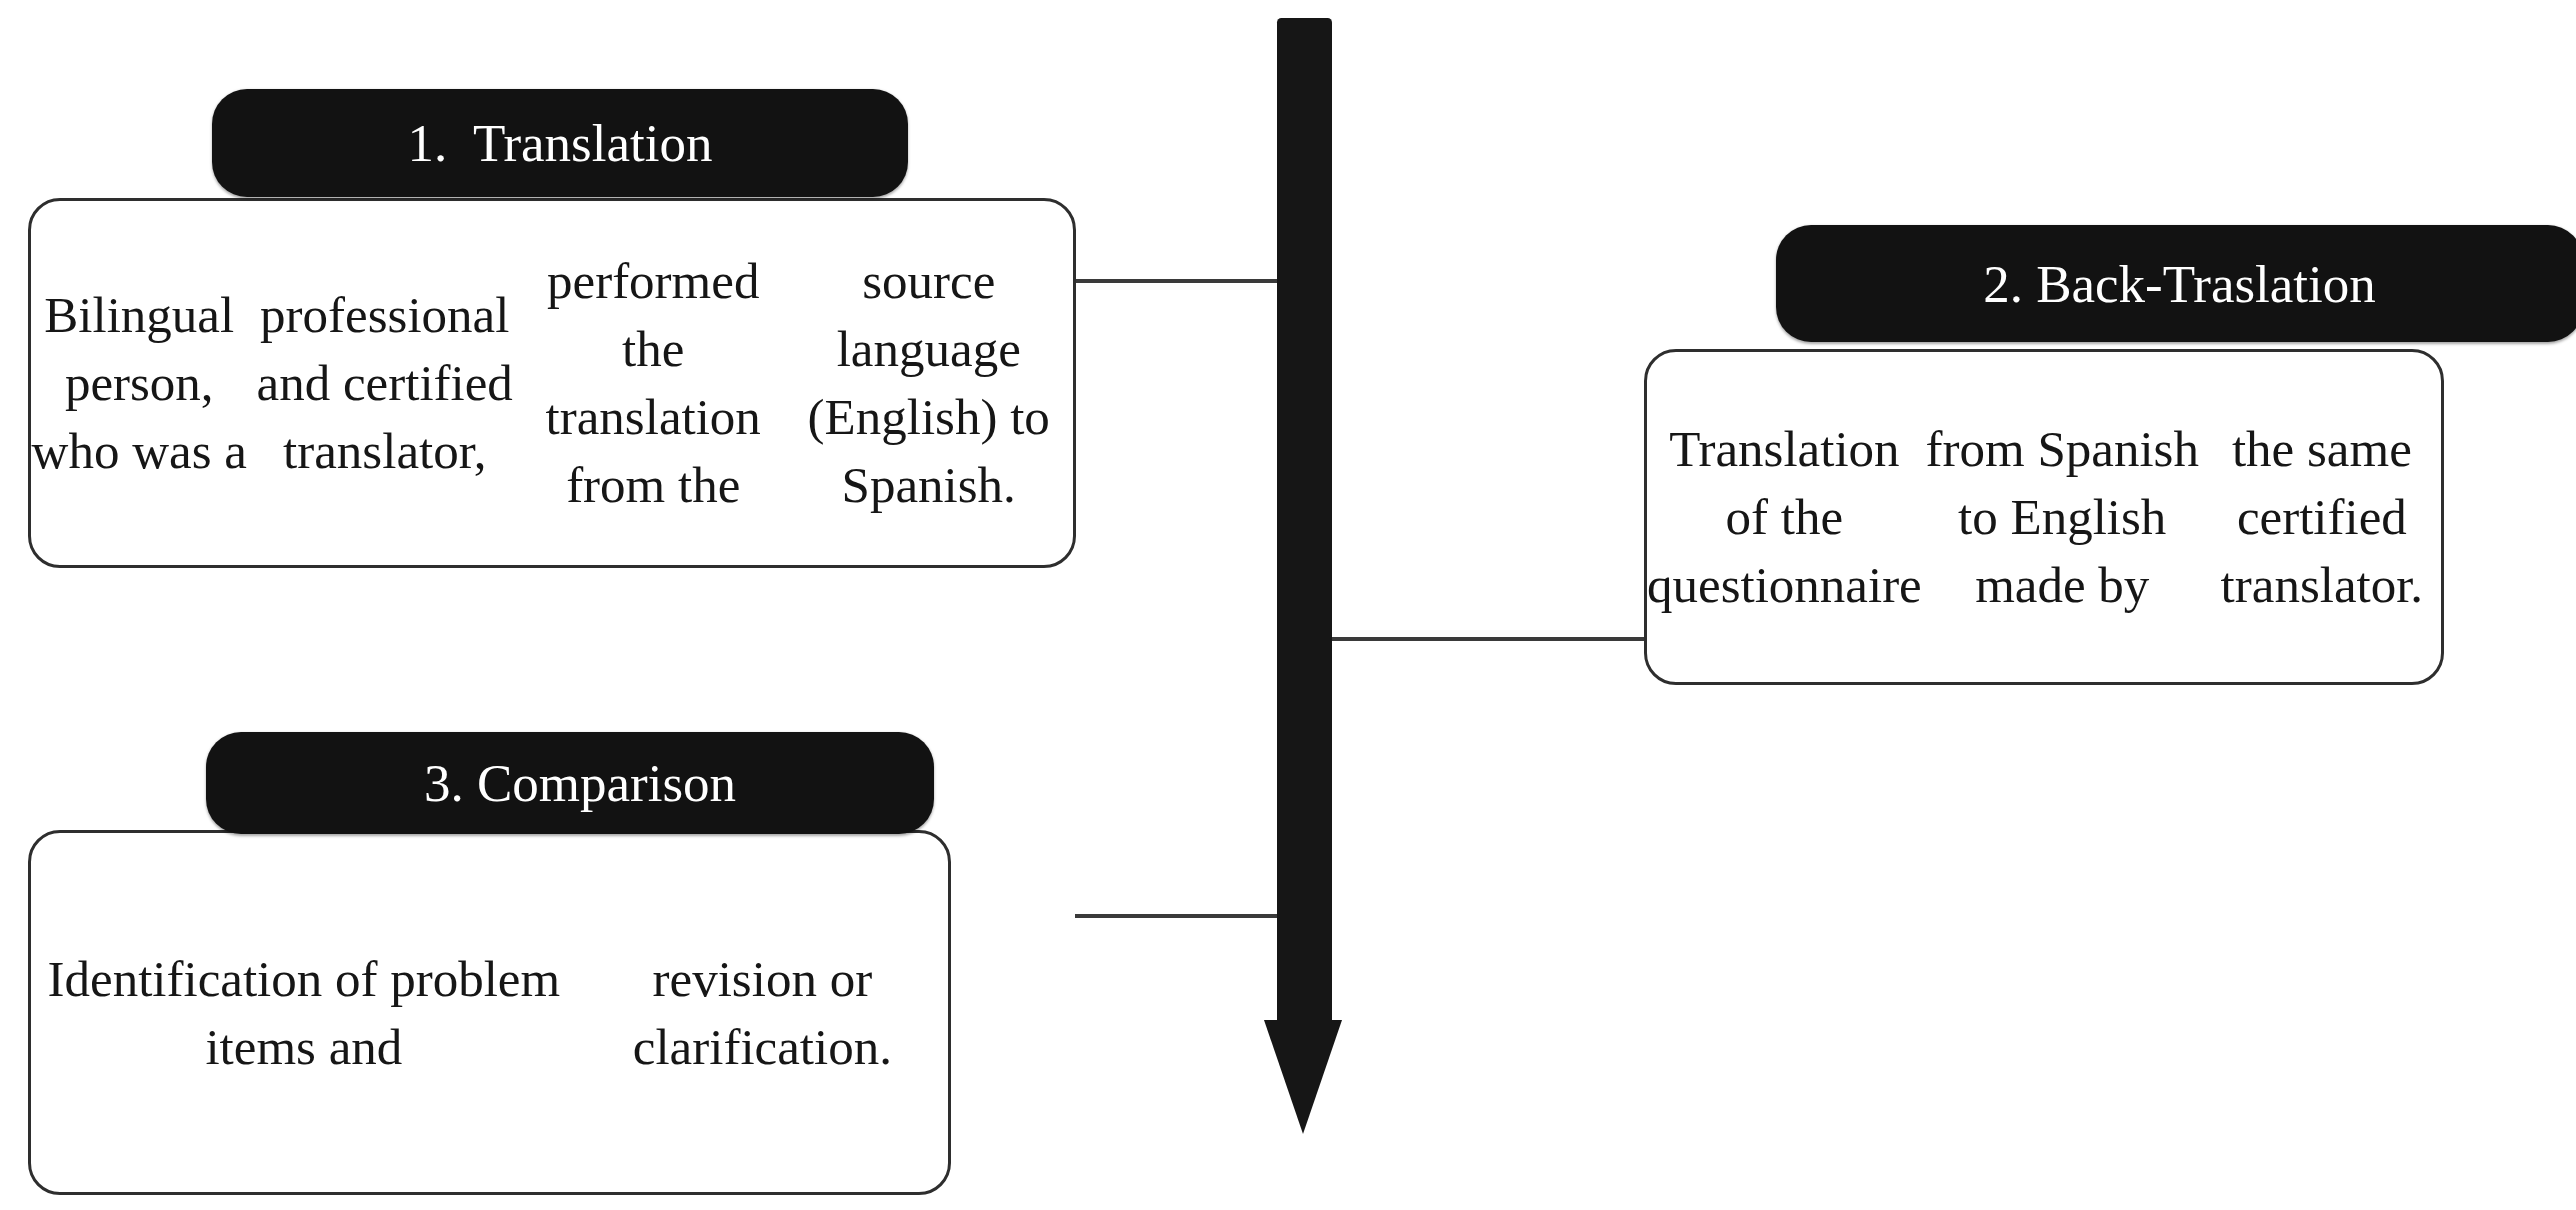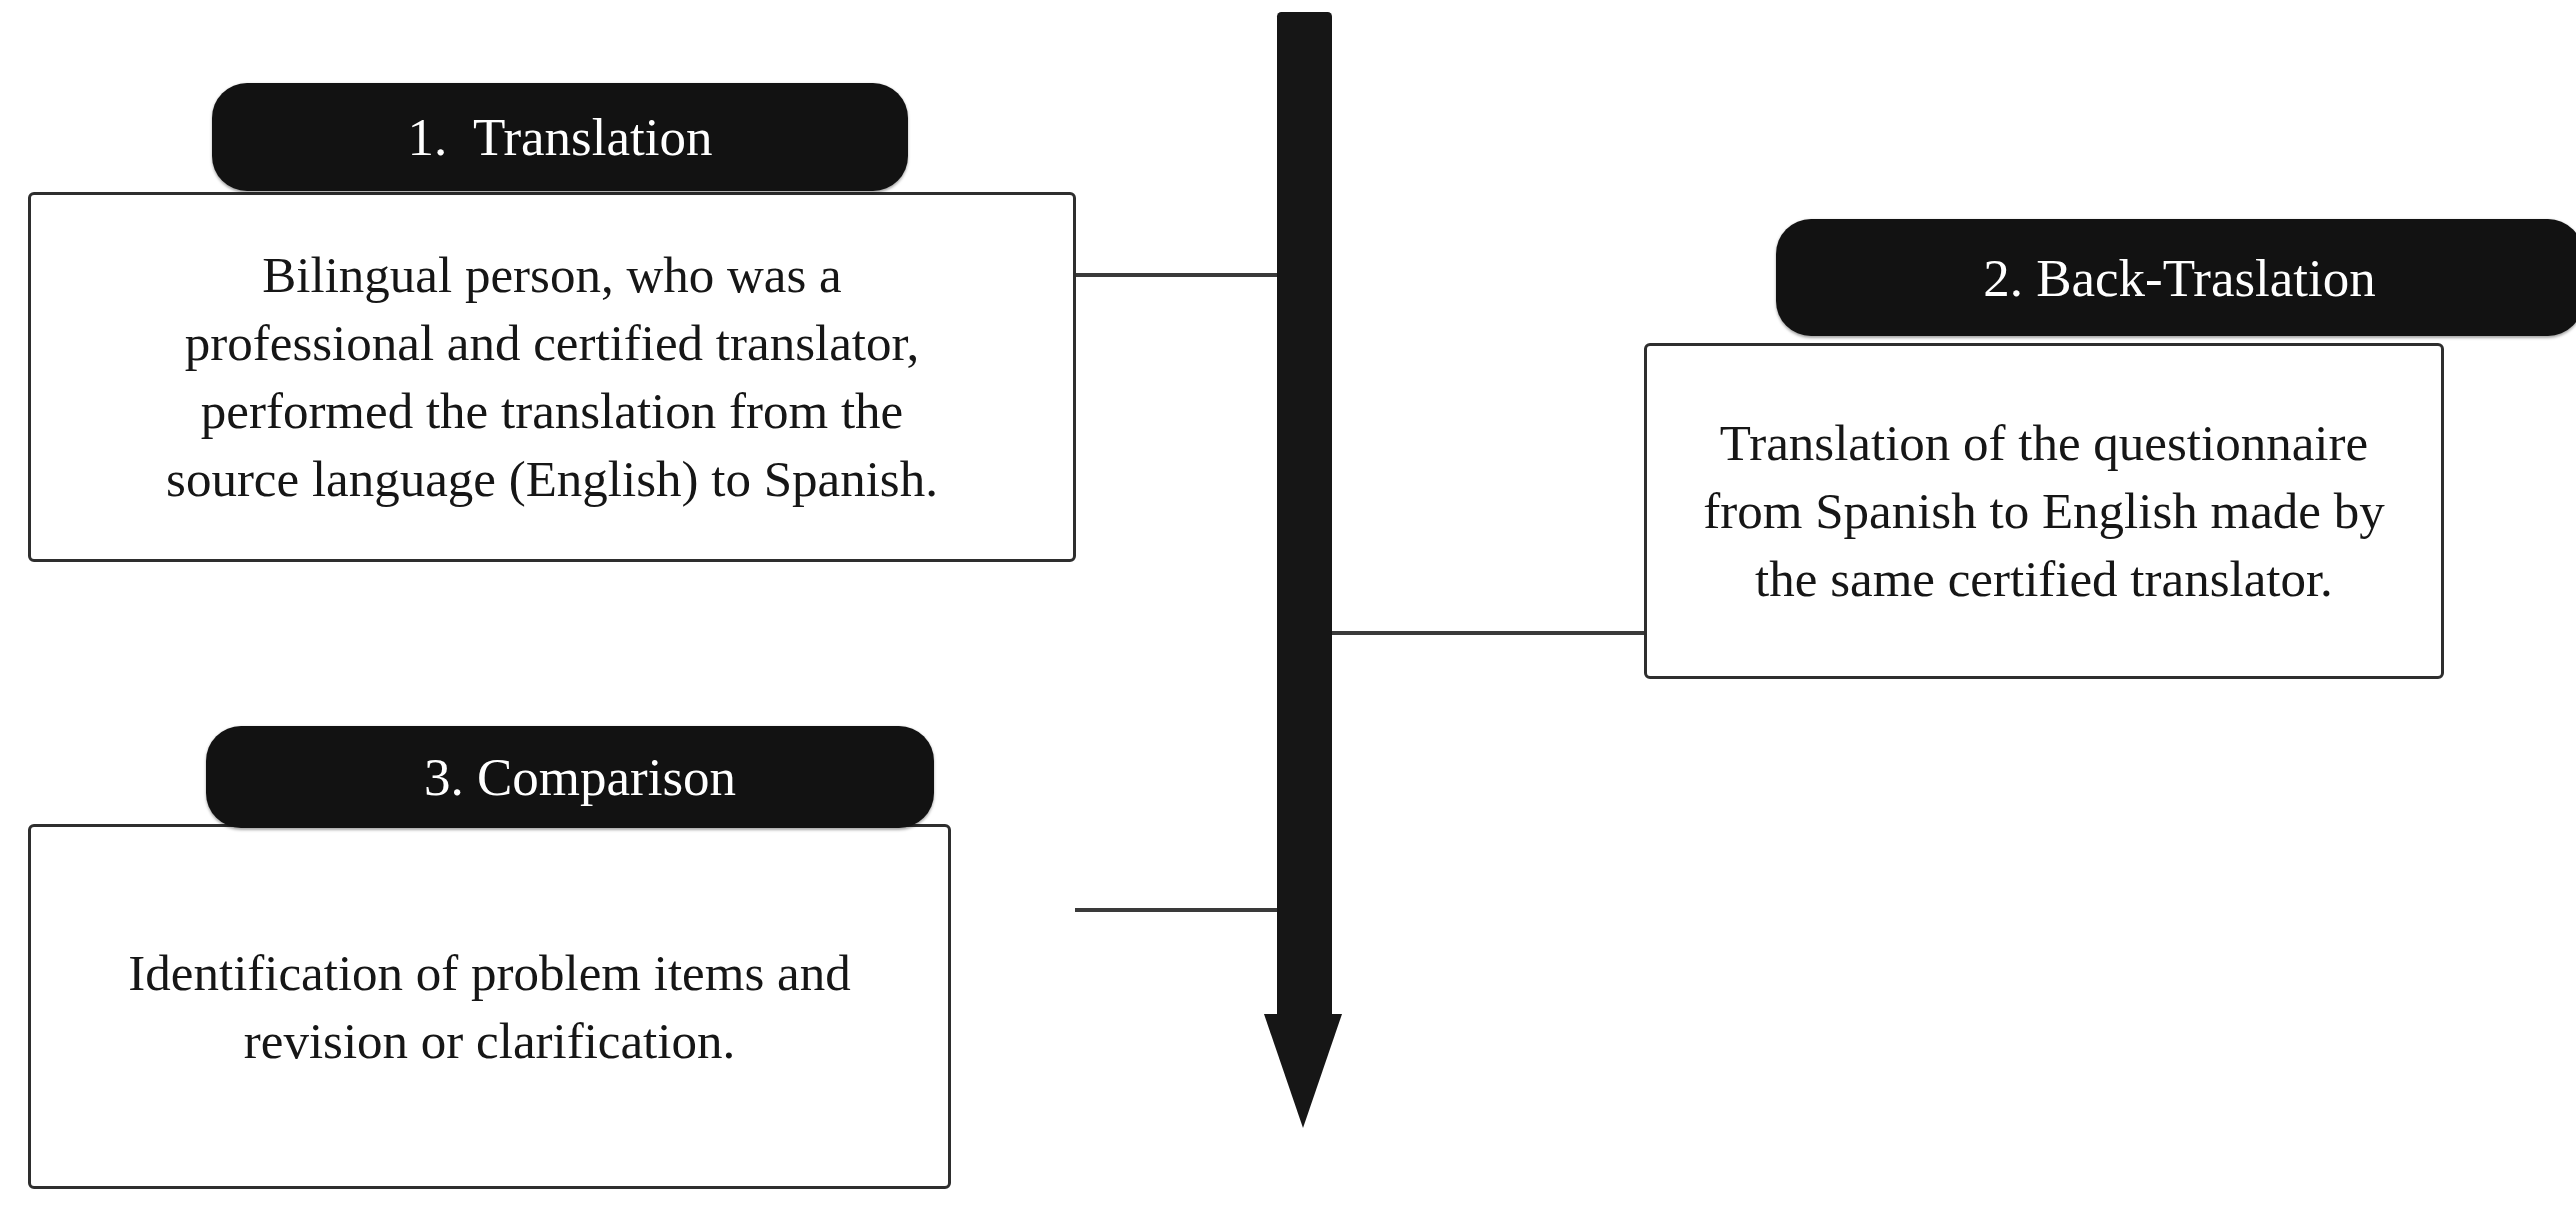--- a/index.html
+++ b/index.html
@@ -3,31 +3,31 @@
 <meta charset="utf-8">
 <style>
   html, body { margin: 0; padding: 0; }
   body {
     width: 2576px; height: 1210px;
     background: #ffffff;
     position: relative;
     overflow: hidden;
     font-family: "Liberation Serif", "DejaVu Serif", serif;
   }
-  .canvas { position: absolute; inset: 0; }
+  .canvas { position: absolute; inset: 0; margin-top: 6px; }
 
   
   .box {
     position: absolute;
     background: #ffffff;
     border: 3.6px solid #2e2e2e;
-    border-radius: 6px;
+    border-radius: 32px;
     box-sizing: border-box;
     display: flex;
-    flex-direction: column;
+    flex-direction: row;
     align-items: center;
     justify-content: center;
     text-align: center;
     color: #161616;
     font-size: 51px;
     line-height: 68px;
     z-index: 2;
   }
   #box1 { left: 28px;   top: 192px;  width: 1048px; height: 370px; }
   #box2 { left: 1644px; top: 343px;  width: 800px; height: 336px; }

